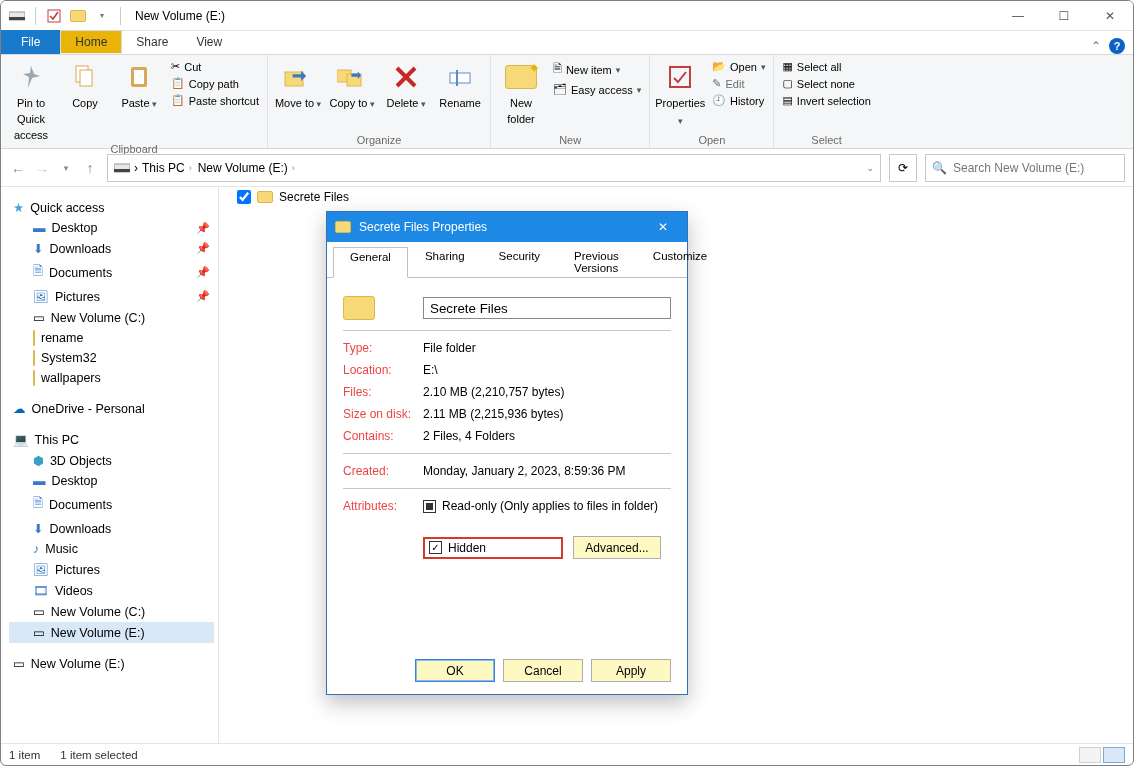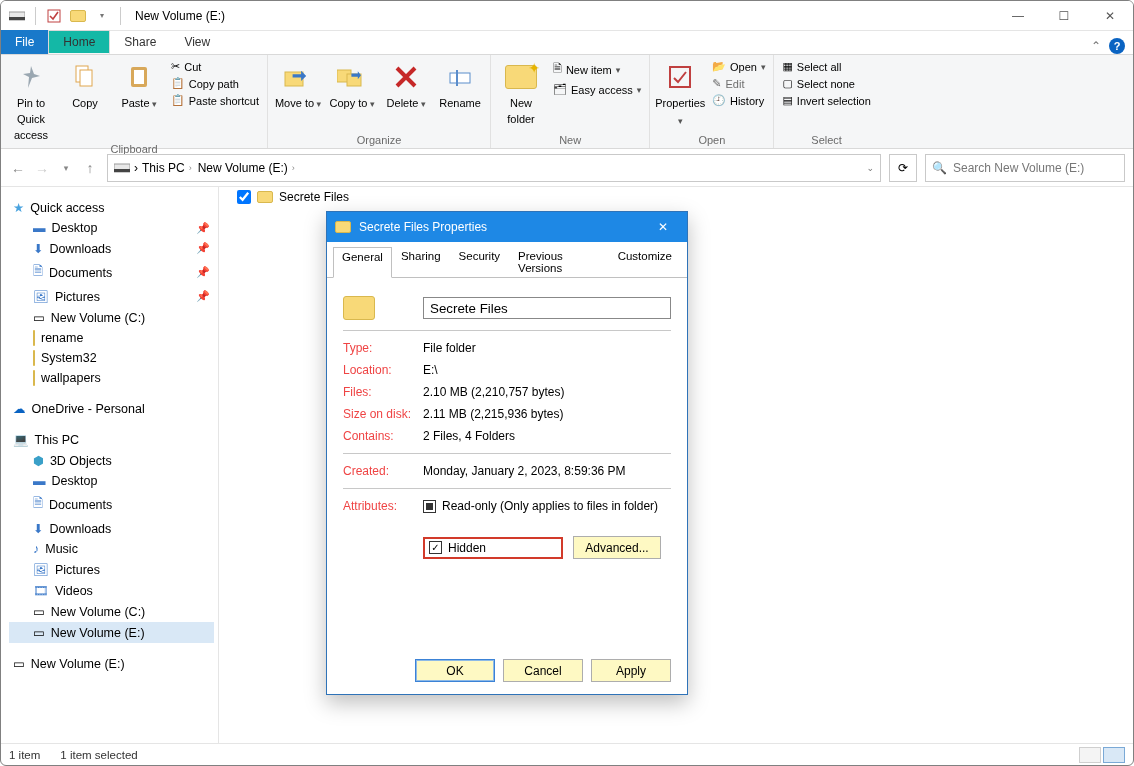--- a/index.html
+++ b/index.html
@@ -8,23 +8,23 @@
   
   .titlebar { height:30px; display:flex; align-items:center; background:#fff; border-bottom:1px solid #e5e5e5; }
   .titlebar .qat { display:flex; align-items:center; gap:4px; padding-left:6px; }
   .titlebar .qat .qicon { width:20px; height:20px; display:flex; align-items:center; justify-content:center; }
   .titlebar .sep { width:1px; height:18px; background:#ccc; margin:0 4px;}
   .titlebar .title { margin-left:10px; color:#000; }
   .titlebar .wincontrols { margin-left:auto; display:flex; }
   .titlebar .wincontrols div { width:46px; height:30px; display:flex; align-items:center; justify-content:center; color:#555;}
   
   .ribbon-tabs { height:24px; display:flex; align-items:flex-end; background:#fff; border-bottom:1px solid #d9d9d9;}
-  .ribbon-tabs .file { background:#1979ca; color:#fff; padding:4px 14px; height:24px; display:flex; align-items:center;}
+  .ribbon-tabs .file { background:#1979ca; color:#fff; padding:4px 20px; height:24px; display:flex; align-items:center;}
   .ribbon-tabs .tab { padding:4px 14px; color:#333; height:24px; display:flex; align-items:center;}
-  .ribbon-tabs .tab.active { border:1px solid #d9d9d9; border-bottom:1px solid #f5f6f7; background:#14b8a6; }
+  .ribbon-tabs .tab.active { border:1px solid #d9d9d9; border-bottom:1px solid #f5f6f7; background:#eab308; }
   .ribbon-help { margin-left:auto; display:flex; align-items:center; gap:8px; padding-right:8px;}
   .ribbon-help .help-circle { width:16px; height:16px; border-radius:50%; background:#0a63c2; color:#fff; display:flex; align-items:center; justify-content:center; font-size:11px; font-weight:bold;}
   
   .ribbon { height:94px; background:#f5f6f7; border-bottom:1px solid #d9d9d9; display:flex; }
   .group { display:flex; flex-direction:column; border-right:1px solid #e1e1e1; padding:2px 6px 0 6px;}
   .group .controls { display:flex; flex:1; align-items:flex-start; gap:6px; padding-top:2px;}
   .group .label { text-align:center; color:#6a6a6a; font-size:11px; padding-bottom:2px; }
   .bigbtn { display:flex; flex-direction:column; align-items:center; justify-content:flex-start; width:48px; text-align:center; gap:2px; padding-top:2px;}
   .bigbtn .icon { width:32px; height:32px; display:flex; align-items:center; justify-content:center; }
   .bigbtn .lbl { font-size:11px; line-height:16px; }
@@ -60,21 +60,21 @@
   .status { height:22px; border-top:1px solid #e5e5e5; display:flex; align-items:center; padding:0 8px; gap:20px; font-size:11.5px; color:#333;}
   .status .views { margin-left:auto; display:flex; gap:2px;}
   .status .views div { width:22px; height:16px; border:1px solid #cfcfcf; background:#f4f4f4;}
   .status .views div.active { background:#d9e8f6; border-color:#7aa9d6;}
 
   
   .dialog { position:absolute; left:326px; top:211px; width:362px; height:484px; border:1px solid #2f73b8; box-shadow:0 8px 20px rgba(0,0,0,.25); background:#fff; display:flex; flex-direction:column;}
   .dialog .dlg-title { height:30px; background:#1e88e5; color:#fff; display:flex; align-items:center; padding:0 8px; gap:8px;}
   .dialog .dlg-title .close { margin-left:auto; width:32px; text-align:center;}
   .dialog .tabs { display:flex; border-bottom:1px solid #c0c0c0; background:#fff; padding:4px 6px 0 6px; gap:0;}
-  .dialog .tabs .dtab { padding:3px 8px; font-size:11.5px; border:1px solid transparent; border-bottom:none;}
+  .dialog .tabs .dtab { padding:3px 16px; font-size:11.5px; border:1px solid transparent; border-bottom:none;}
   .dialog .tabs .dtab.active { border:1px solid #c0c0c0; border-bottom:1px solid #fff; background:#fff; position:relative; top:1px;}
   .dialog .body { flex:1; padding:14px 16px 0 16px; display:flex; flex-direction:column; }
   .dlg-row { display:flex; align-items:center; padding:4px 0;}
   .dlg-row .k { width:80px; color:#ef4444;}
   .dlg-row .v { flex:1;}
   .dlg-input { flex:1; border:1px solid #888; height:22px; padding:0 6px; background:#fff;}
   .dlg-hr { border-top:1px solid #c8c8c8; margin:6px 0;}
   .chk { display:flex; align-items:center; gap:6px;}
   .chk .box { width:13px; height:13px; border:1px solid #333; display:flex; align-items:center; justify-content:center;}
   .chk .box.filled::after { content:""; width:7px; height:7px; background:#333;}

